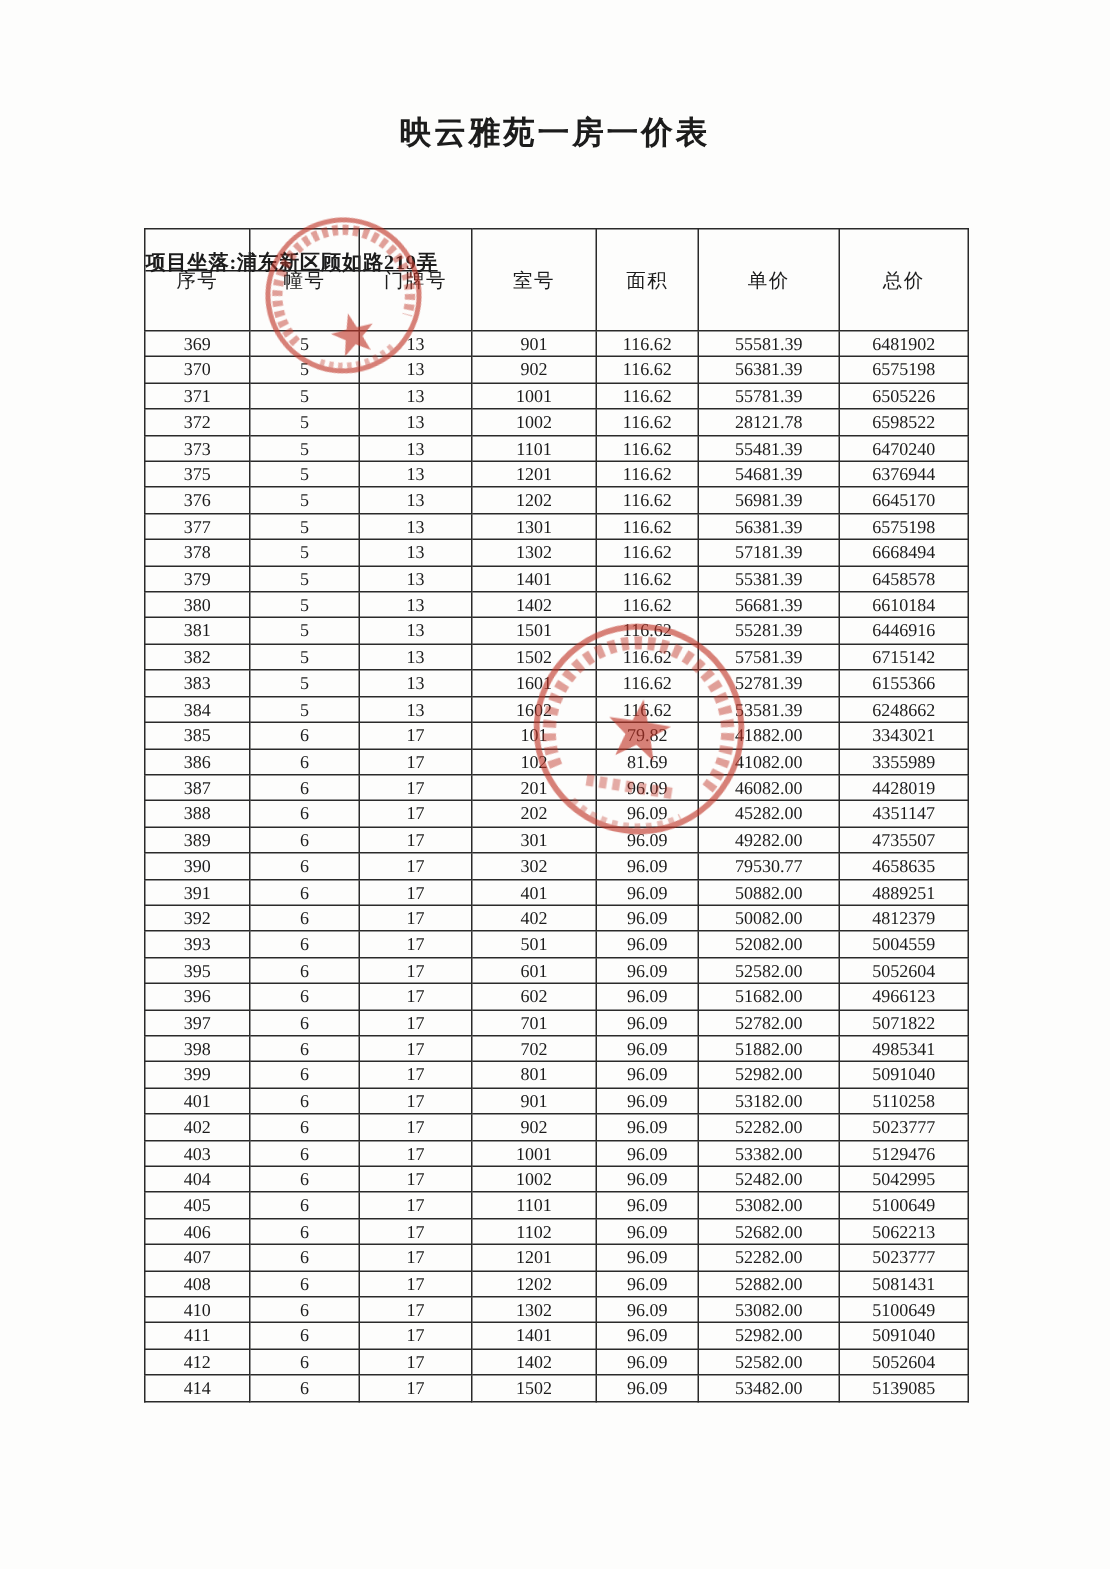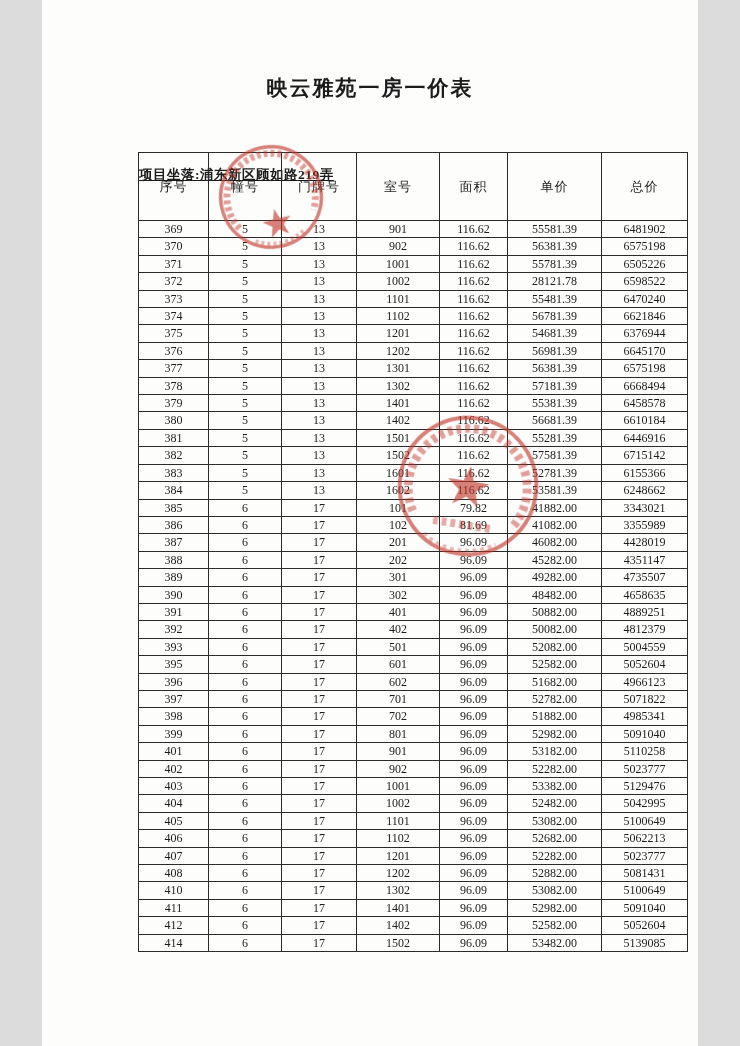--- a/index.html
+++ b/index.html
@@ -1,18 +1,18 @@
 <!DOCTYPE html>
 <html><head>
 <meta charset="utf-8">
 <style>
   html,body { margin:0; padding:0; background:#dcdcdc; }
   .page {
     position:relative;
-    width:656px; height:1046px;
+    width:740px; height:1046px;
     margin:0 auto;
     background:#fdfdfc;
     overflow:hidden;
     font-family:"Liberation Serif","DejaVu Serif",serif;
     color:#1c1c1c;
   }
   .doc-title {
     position:absolute; top:74px; left:0; width:100%;
     text-align:center;
     font-size:21px; font-weight:bold; letter-spacing:2px;
@@ -130,29 +130,20 @@
         <tr>
           <td>373</td>
           <td>5</td>
           <td>13</td>
           <td>1101</td>
           <td>116.62</td>
           <td>55481.39</td>
           <td>6470240</td>
         </tr>
         <tr>
-          <td>374</td>
-          <td>5</td>
-          <td>13</td>
-          <td>1102</td>
-          <td>116.62</td>
-          <td>56781.39</td>
-          <td>6621846</td>
-        </tr>
-        <tr>
           <td>375</td>
           <td>5</td>
           <td>13</td>
           <td>1201</td>
           <td>116.62</td>
           <td>54681.39</td>
           <td>6376944</td>
         </tr>
         <tr>
           <td>376</td>
@@ -279,21 +270,21 @@
           <td>96.09</td>
           <td>49282.00</td>
           <td>4735507</td>
         </tr>
         <tr>
           <td>390</td>
           <td>6</td>
           <td>17</td>
           <td>302</td>
           <td>96.09</td>
-          <td>48482.00</td>
+          <td>79530.77</td>
           <td>4658635</td>
         </tr>
         <tr>
           <td>391</td>
           <td>6</td>
           <td>17</td>
           <td>401</td>
           <td>96.09</td>
           <td>50882.00</td>
           <td>4889251</td>

